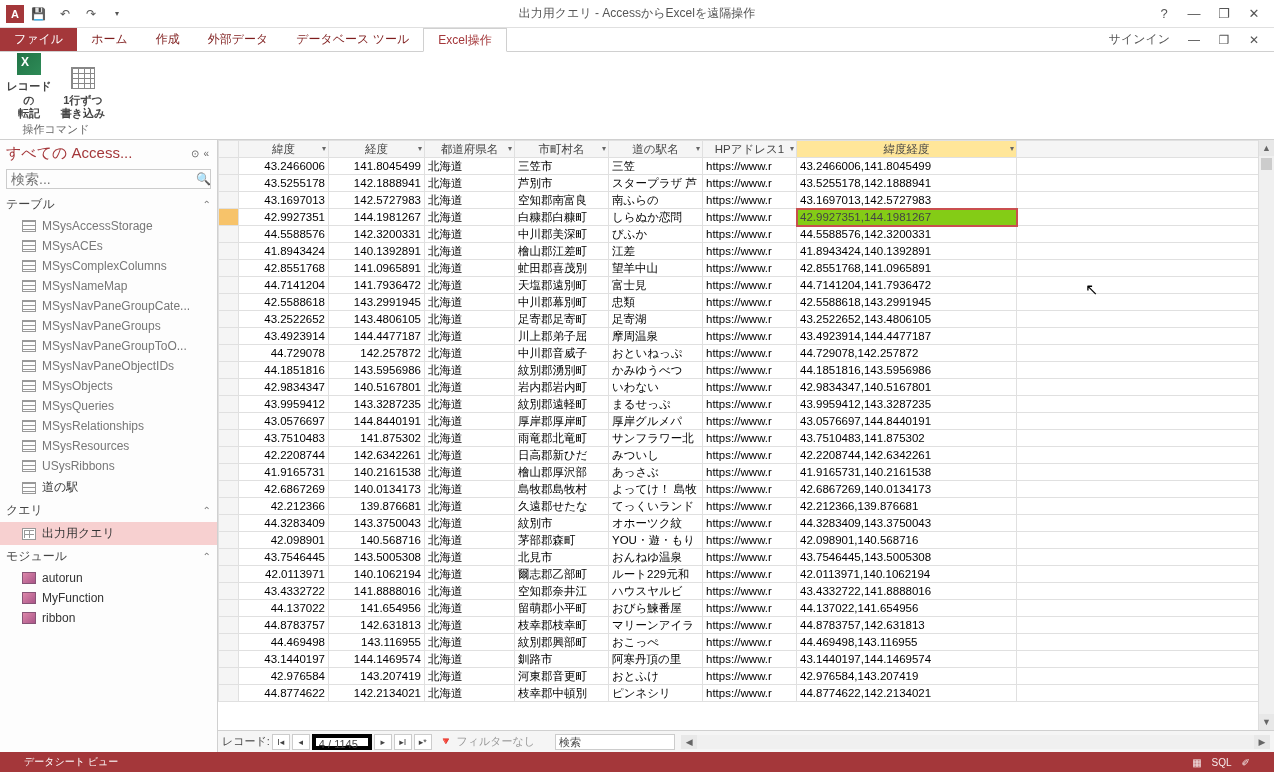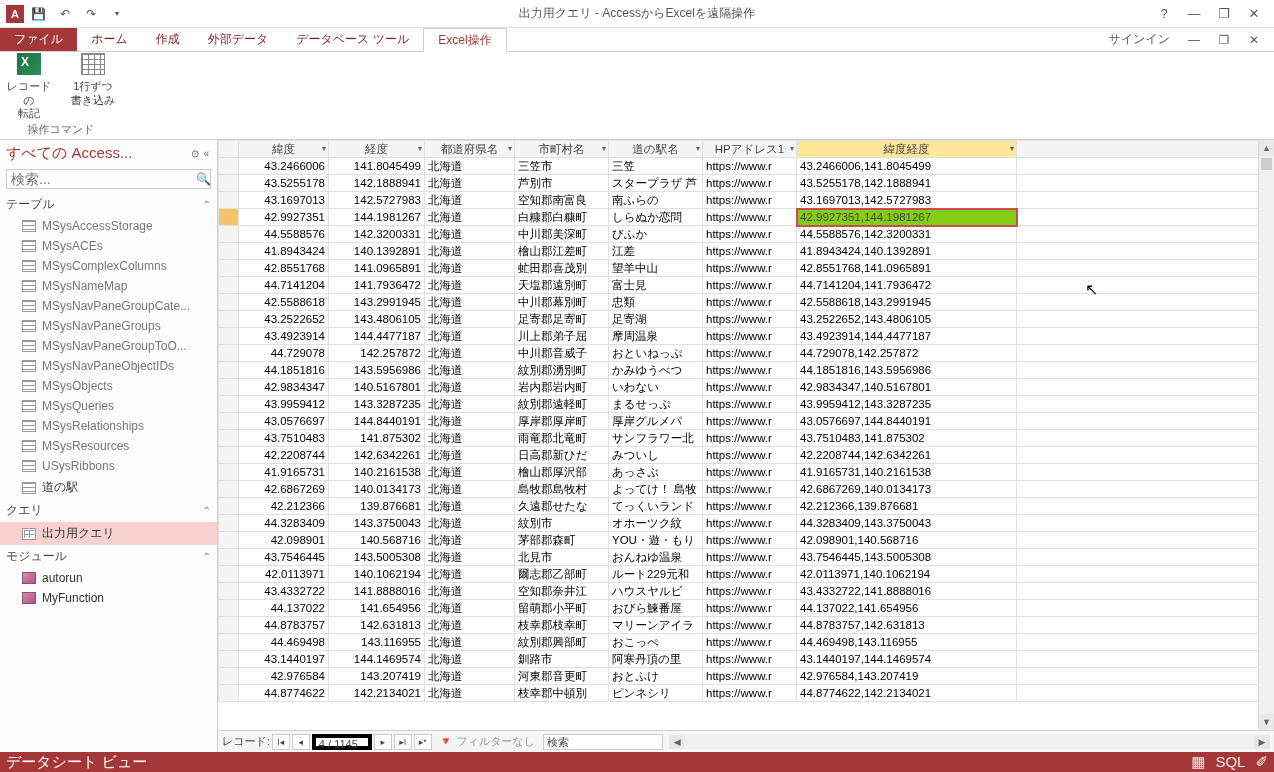--- a/index.html
+++ b/index.html
@@ -19,21 +19,21 @@
 .ribbon-tab { padding: 0 14px; display: flex; align-items: center; color: #7f1d1d; cursor: pointer; font-size: 12px; }
 .ribbon-tab.file { background: #a4373a; color: #fff; }
 .ribbon-tab.active { color: #a4373a; border: 1px solid #d0d0d0; border-bottom: 1px solid #fff; margin-bottom: -1px; background: #fff; }
 .ribbon-right { margin-left: auto; display: flex; align-items: center; gap: 2px; padding-right: 6px; }
 .ribbon-right .signin { color: #555; padding: 0 8px; cursor: pointer; }
 .ribbon-right .ctrl-btn { width: 28px; height: 22px; display: flex; align-items: center; justify-content: center; color: #555; cursor: pointer; }
 
 
 .ribbon-body { height: 88px; background: #fff; border-bottom: 1px solid #d0d0d0; display: flex; }
 .ribbon-group { display: flex; flex-direction: column; align-items: center; justify-content: flex-end; padding: 4px 6px 2px; }
-.ribbon-btns { display: flex; gap: 18px; flex: 1; align-items: flex-start; }
+.ribbon-btns { display: flex; gap: 8px; flex: 1; align-items: flex-end; font-weight: bold; }
 .big-btn { width: 46px; display: flex; flex-direction: column; align-items: center; gap: 2px; padding-top: 4px; cursor: pointer; }
 .big-btn .bicon { width: 32px; height: 28px; display: flex; align-items: center; justify-content: center; }
 .big-btn .blabel { font-size: 11px; text-align: center; line-height: 1.2; color: #444; }
 .excel-ic { width: 24px; height: 22px; background: linear-gradient(135deg,#217346,#2e8b57); position: relative; }
 .excel-ic::after { content:"X"; color:#fff; font-weight:bold; position:absolute; left:4px; top:2px; font-size:12px; }
 .grid-ic { width:24px; height:22px; background:#fff; border:1px solid #888; background-image: linear-gradient(#888 1px,transparent 1px),linear-gradient(90deg,#888 1px,transparent 1px); background-size:6px 5px; }
 .group-label { font-size: 11px; color: #666; padding-top: 2px; border-top: none; width: 100%; text-align: center; }
 
 
 .main { display: flex; height: 612px; }
@@ -72,27 +72,27 @@
 td.num { text-align:right; }
 .vscroll { position:absolute; right:0; top:0; bottom:0; width:16px; background:#f0f0f0; border-left:1px solid #ddd; }
 .vscroll .arrow { height:16px; background:#e8e8e8; text-align:center; font-size:9px; line-height:16px; color:#666; cursor:pointer; }
 .vscroll .thumb { position:absolute; top:18px; left:2px; right:2px; height:12px; background:#ccc; }
 
 
 .recnav { height:22px; background:#f5f5f5; border-top:1px solid #d0d0d0; display:flex; align-items:center; font-size:11px; color:#444; padding-left:4px; gap:2px; }
 .recnav .nbtn { width:18px; height:16px; border:1px solid #ccc; background:#fff; display:flex; align-items:center; justify-content:center; cursor:pointer; font-size:9px; }
 .recnav .recbox { width:60px; height:16px; border:4px solid #000000; background:#fff; padding:0 3px; }
 .recnav .filter { margin-left:6px; color:#999; display:flex; align-items:center; gap:3px; }
-.recnav .searchbox { margin-left:6px; width:120px; height:16px; border:1px solid #ccc; background:#fff; padding:0 3px; }
+.recnav .searchbox { margin-left:18px; width:120px; height:16px; border:1px solid #ccc; background:#fff; padding:0 3px; }
 .hscroll { flex:1; height:14px; margin:0 4px; background:#f0f0f0; position:relative; }
 .hscroll .arrow{position:absolute;top:0;height:14px;width:16px;background:#e8e8e8;text-align:center;font-size:9px;line-height:14px;color:#666;cursor:pointer;}
 .hscroll .arrow.r{right:0;}
 
 
-.statusbar { position:absolute; bottom:0; left:0; right:0; height:20px; background:#a4373a; color:#fff; display:flex; align-items:center; padding:0 6px; font-size:15px; }
+.statusbar { position:absolute; bottom:0; left:0; right:0; height:20px; background:#a4373a; color:#fff; display:flex; align-items:center; padding:0 24px; font-size:10px; }
 .statusbar .right { margin-left:auto; display:flex; gap:10px; }
 .statusbar .sb-btn { cursor:pointer; opacity:.9; }
 
 .cursor-arrow { position:absolute; left:1085px; top:280px; font-size:16px; color:#000; pointer-events:none; }
 </style>
 </head>
 <body>
 
 <div class="titlebar">
   <div class="left-icons">
@@ -238,20 +238,24 @@
         <span class="sec-arrow">⌃</span>
     </div>
     <div id="nav-modules">
         <div class="nav-item enabled">
           <span class="ni-icon mod-ic"></span>
           <span>autorun</span>
         </div>
         <div class="nav-item enabled">
           <span class="ni-icon mod-ic"></span>
           <span>MyFunction</span>
+        </div>
+        <div class="nav-item enabled">
+          <span class="ni-icon mod-ic"></span>
+          <span>ribbon</span>
         </div>
       </div>
   </div>
 
   <div class="sheet-wrap">
     <div class="sheet">
       <table class="ds">
         <colgroup>
           <col class="rowsel">
             <col style="width:90px">

